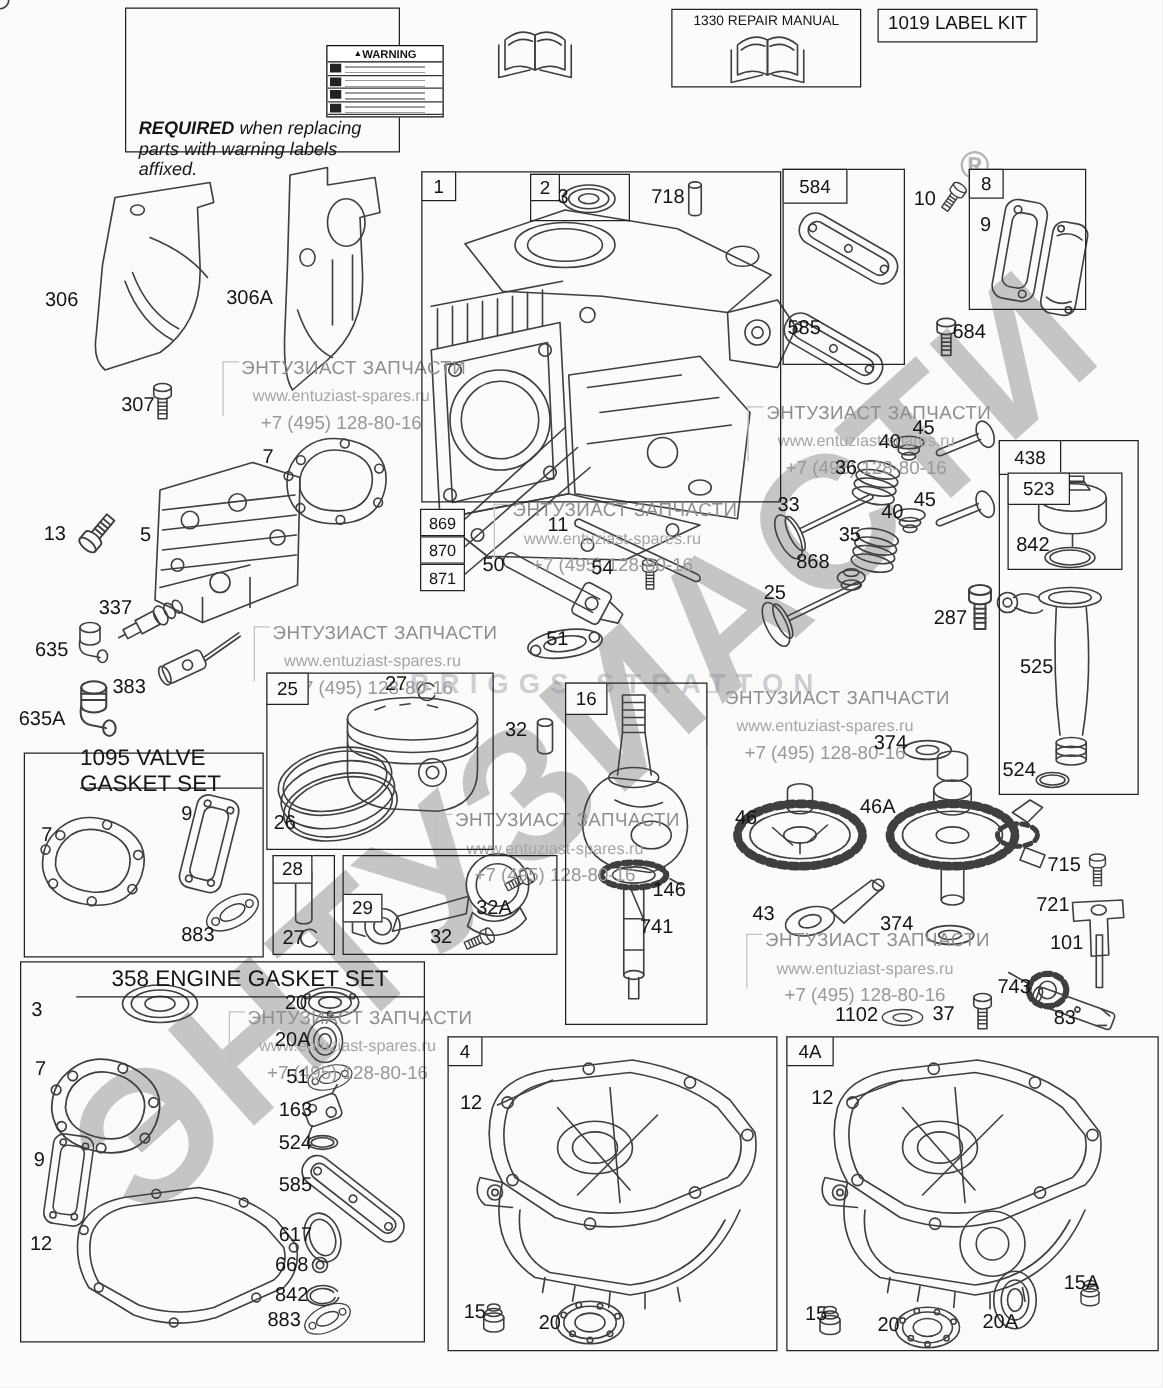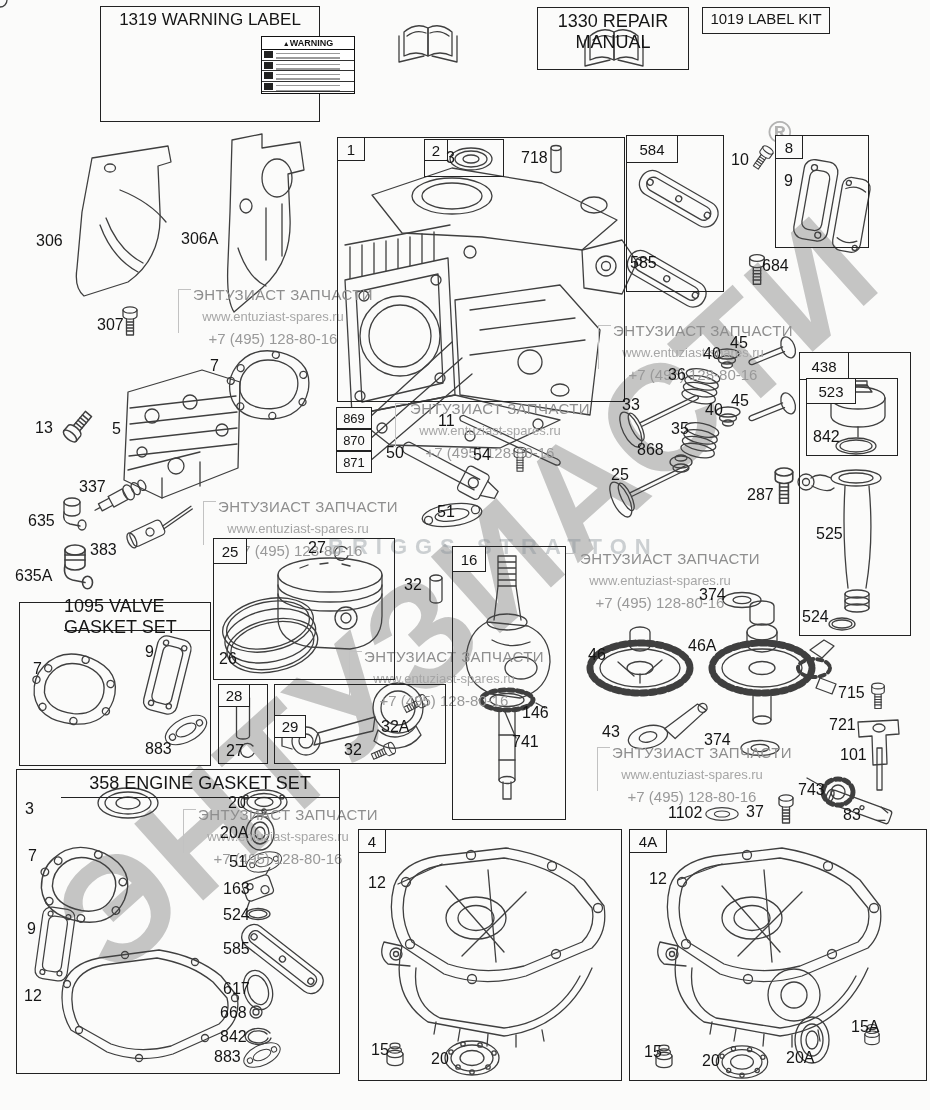--- a/index.html
+++ b/index.html
@@ -591,35 +591,37 @@
       <div class="wm2">www.entuziast-spares.ru</div>
       <div class="wm3">+7 (495) 128-80-16</div>
   </div>
   <div class="wm" style="left:198px;top:806px">
     <div class="wm1">ЭНТУЗИАСТ ЗАПЧАСТИ</div>
       <div class="wm2">www.entuziast-spares.ru</div>
       <div class="wm3">+7 (495) 128-80-16</div>
   </div>
 
   <div class="box" style="left:100px;top:6px;width:218px;height:114px">
-    <div class="kit-title">1319 WARNING LABEL</div>
     <div class="wlabel">
       <div class="wl-head">
           <span class="wl-tri">▲</span>
           <span>WARNING</span>
         </div>
       <div class="wl-row"></div>
       <div class="wl-row"></div>
       <div class="wl-row"></div>
       <div class="wl-row"></div>
     </div>
+    <div class="wnote">
+      <b>REQUIRED</b><span> when replacing parts with warning labels affixed.</span>
+    </div>
   </div>
 
   <div class="box" style="left:537px;top:7px;width:150px;height:61px">
-    <div class="kit-title" style="font-size:18px">1330 REPAIR MANUAL</div>
+    <div class="kit-title" style="font-size:11px">1330 REPAIR MANUAL</div>
   </div>
   <div class="box" style="left:702px;top:7px;width:126px;height:25px">
     <div class="kit-title" style="font-size:15px;top:2px">1019 LABEL KIT</div>
   </div>
 
   <div class="box" style="left:337px;top:137px;width:286px;height:263px"></div>
   <div class="corner" style="left:337px;top:137px;width:26px;height:22px">1</div>
   <div class="box" style="left:424px;top:139px;width:78px;height:36px"></div>
   <div class="corner" style="left:424px;top:139px;width:22px;height:20px">2</div>
 

